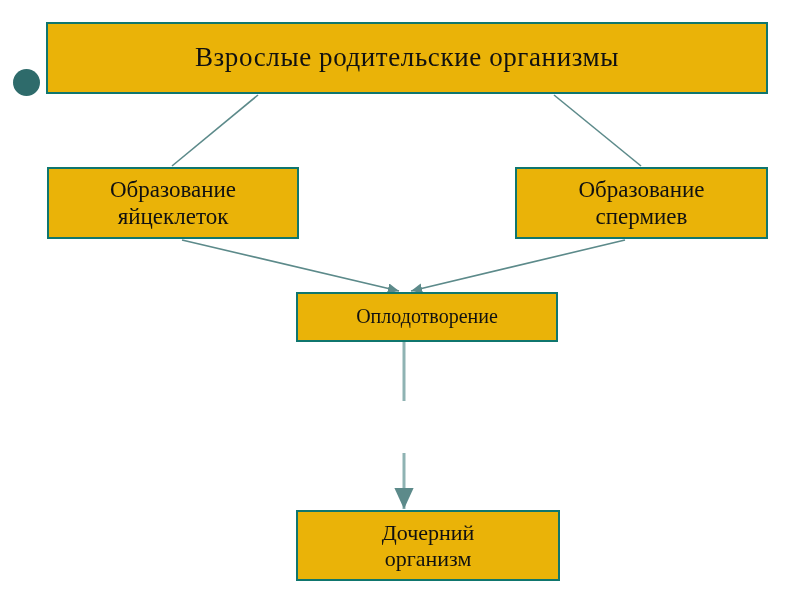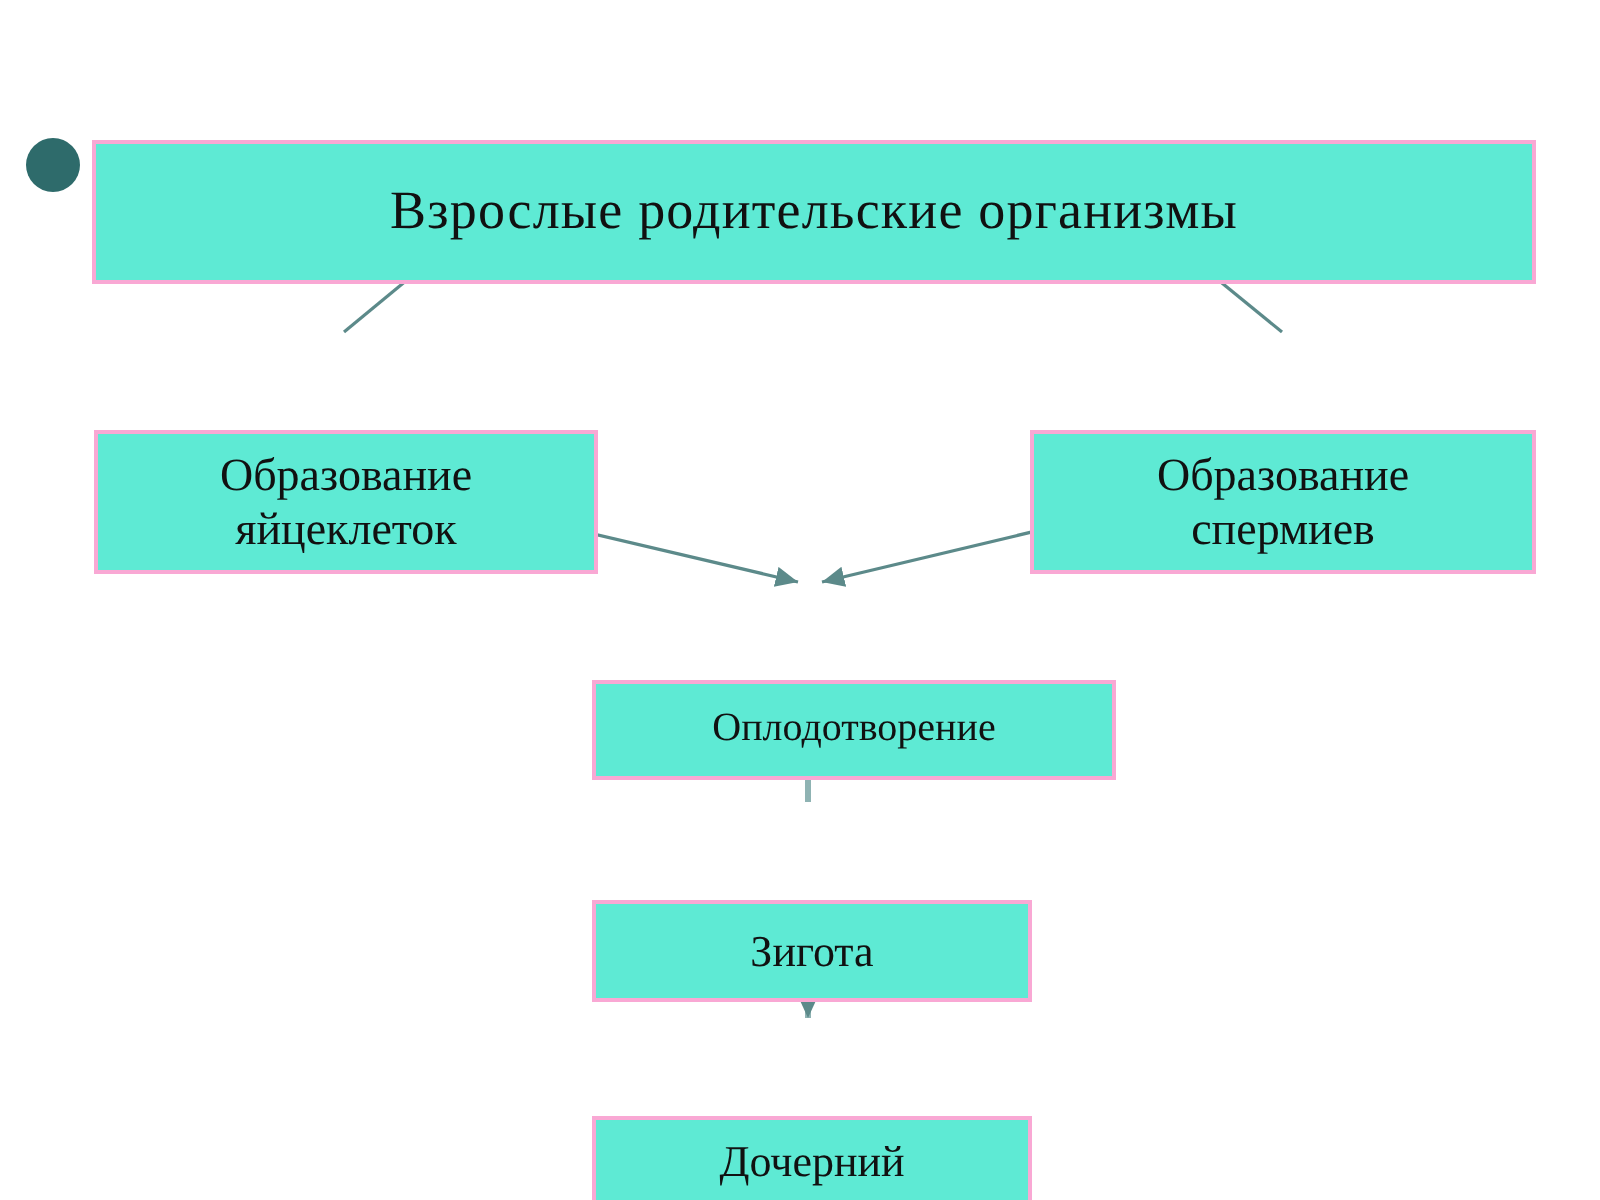--- a/index.html
+++ b/index.html
@@ -21,30 +21,29 @@
   #connectors {
     position: absolute;
     left: 0;
     top: 0;
     width: 800px;
     height: 600px;
   }
   .node {
     position: absolute;
     box-sizing: border-box;
-    background: #5eead4;
-    border: 2px solid #f9a8d4;
+    background: #eab308;
+    border: 2px solid #0f766e;
     display: flex;
     align-items: center;
     justify-content: center;
     text-align: center;
     color: #111111;
     line-height: 1.18;
     z-index: 3;
-    margin-top: 48px;
   }
   .node-text {
     display: block;
     padding: 0 6px;
     white-space: pre-line;
   }
   #node-parent {
     left: 46px;
     top: 22px;
     width: 722px;
@@ -76,24 +75,23 @@
   #node-zygote {
     left: 296px;
     top: 402px;
     width: 220px;
     height: 51px;
     font-size: 22px;
   }
   #node-offspring {
     left: 296px;
     top: 510px;
-    width: 220px;
+    width: 264px;
     height: 71px;
     font-size: 22px;
-    text-align: right;
   }
   #bullet-marker {
     position: absolute;
     left: 13px;
     top: 69px;
     width: 27px;
     height: 27px;
     border-radius: 50%;
     background: #2e6b6b;
     z-index: 4;
@@ -137,22 +135,19 @@
 
   <div class="node" id="node-sperm">
     <span class="node-text">Образование
 спермиев</span>
   </div>
 
   <div class="node" id="node-fertilization">
     <span class="node-text">Оплодотворение</span>
   </div>
 
-  <div class="node" id="node-zygote">
-    <span class="node-text">Зигота</span>
-  </div>
 
   <div class="node" id="node-offspring">
     <span class="node-text">Дочерний
 организм</span>
   </div>
 
 </div>
 
 </body></html>

